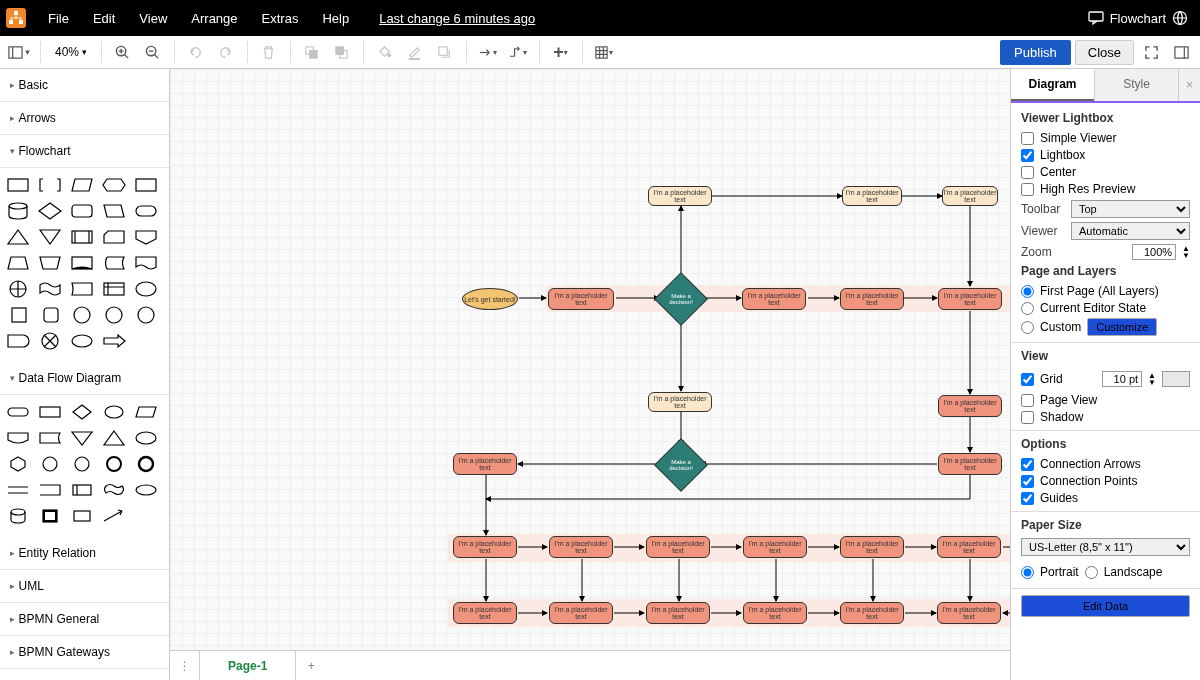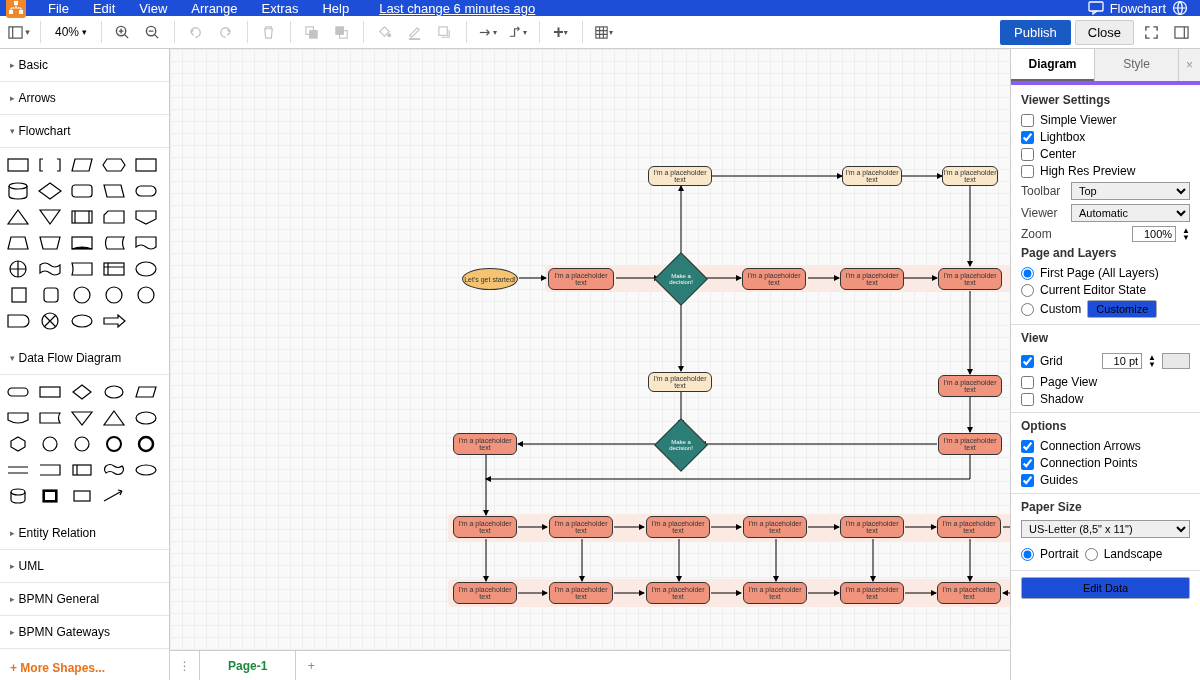--- a/index.html
+++ b/index.html
@@ -1,19 +1,19 @@
 <!DOCTYPE html>
 <html><head>
 <meta charset="utf-8">
 <style>
 * { box-sizing: border-box; margin: 0; padding: 0; font-family: -apple-system, Helvetica, Arial, sans-serif; }
 body { width: 1200px; height: 680px; overflow: hidden; background: #fff; display: flex; flex-direction: column; }
 
 
-.menubar { height: 16px; background: #1d4ed8; color: #fff; display: flex; align-items: center; font-size: 13px; padding: 0 6px; }
+.menubar { height: 36px; background: #000000; color: #fff; display: flex; align-items: center; font-size: 13px; padding: 0 6px; }
 .menubar .logo { width: 20px; height: 20px; background: #f08728; border-radius: 3px; margin-right: 10px; display:flex; align-items:center; justify-content:center; }
 .menubar .menu-item { padding: 0 12px; cursor: pointer; }
 .menubar .last-change { text-decoration: underline; margin-left: 6px; }
 .menubar .spacer { flex: 1; }
 .menubar .doc-name { margin-right: 6px; display:flex; align-items:center; gap:6px;}
 .menubar svg { width:16px; height:16px; }
 
 
 .toolbar { height: 33px; border-bottom: 1px solid #ccc; display: flex; align-items: center; padding: 0 6px; gap: 4px; }
 .toolbar .tbtn { min-width: 26px; height: 26px; display:flex; align-items:center; justify-content:center; color:#555; cursor:pointer; border-radius:2px; }
@@ -51,21 +51,21 @@
 .group-shade { position:absolute; background:#fbe9e4; border-radius:4px; }
 .arrow { position:absolute; }
 .arrow line, .arrow path { stroke:#000; stroke-width:1; fill:none; marker-end:url(#ah); }
 .page-tabs { height:30px; border-top:1px solid #ccc; display:flex; align-items:stretch; font-size:12px; }
 .page-tabs .menu { width:30px; display:flex; align-items:center; justify-content:center; color:#888; border-right:1px solid #ccc;}
 .page-tabs .tab { padding:0 28px; display:flex; align-items:center; color:#1a8a3e; font-weight:600; border-right:1px solid #ccc; background:#fff;}
 .page-tabs .add { width:30px; display:flex; align-items:center; justify-content:center; color:#888;}
 
 
 .rpanel { width:190px; border-left:1px solid #ccc; font-size:12px; overflow-y:auto; padding-bottom:10px;}
-.rtabs { display:flex; border-bottom:4px solid #8b5cf6; }
+.rtabs { display:flex; border-bottom:2px solid #8b5cf6; }
 .rtabs .rt { flex:1; text-align:center; padding:8px 0; cursor:pointer; }
 .rtabs .rt.active { border-bottom:2px solid #666; font-weight:600;}
 .rtabs .rt.inactive { background:#f0f0f0; color:#666; border-left:1px solid #ccc;}
 .rtabs .close-x { width:22px; display:flex; align-items:center; justify-content:center; color:#999; background:#f0f0f0; border-left:1px solid #ccc;}
 .rsection { padding:8px 10px; }
 .rsection h4 { font-size:12px; font-weight:600; margin-bottom:6px; color:#333;}
 .rsection label { display:flex; align-items:center; gap:6px; margin:3px 0; }
 .rsection select, .rsection input[type=text] { font-size:11px; padding:1px 3px; border:1px solid #999;}
 .rsection .row { display:flex; align-items:center; gap:6px; margin:4px 0;}
 .rsection .row .lbl { width:44px; color:#444;}
@@ -710,21 +710,21 @@
     </div>
   </div>
 
   <div class="rpanel">
     <div class="rtabs">
       <div class="rt active">Diagram</div>
       <div class="rt inactive">Style</div>
       <div class="close-x">×</div>
     </div>
     <div class="rsection">
-      <h4>Viewer Settings</h4>
+      <h4>Viewer Lightbox</h4>
       <label>
           <input type="checkbox" style="">
           <span>Simple Viewer</span>
         </label>
       <label>
           <input type="checkbox" checked="" style="">
           <span>Lightbox</span>
         </label>
       <label>
           <input type="checkbox" style="">

